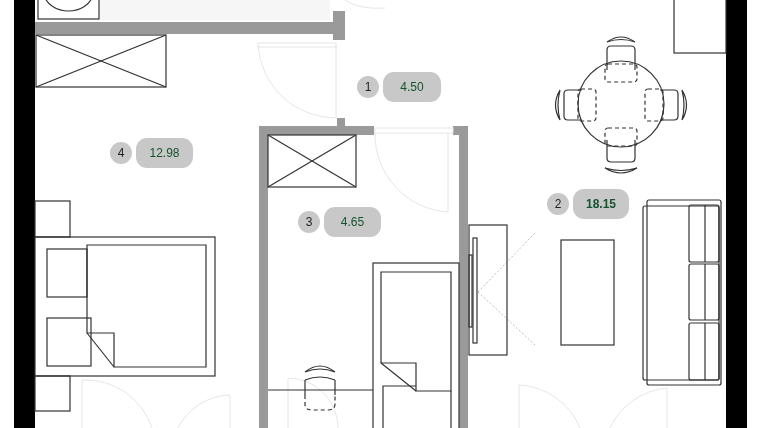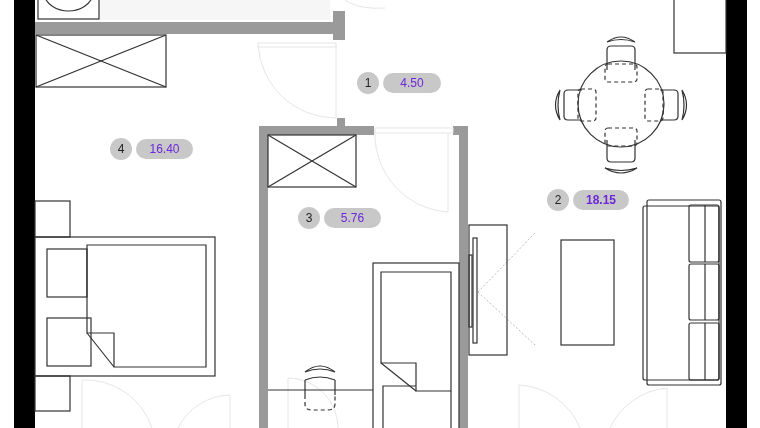--- a/index.html
+++ b/index.html
@@ -1,20 +1,20 @@
 <!DOCTYPE html>
 <html><head>
 <meta charset="utf-8">
 <style>
   html,body{margin:0;padding:0;background:#fff;}
   body{width:760px;height:428px;overflow:hidden;position:relative;font-family:"Liberation Sans","DejaVu Sans",sans-serif;}
   #plan{position:absolute;left:0;top:0;width:760px;height:428px;}
   .lbl{position:absolute;display:flex;align-items:center;gap:4px;}
   .lbl .num{width:22px;height:22px;border-radius:11px;background:#c8c8c8;color:#222;font-size:12px;display:flex;align-items:center;justify-content:center;}
-  .lbl .area{height:20px;min-width:52px;padding:0 8px;border-radius:11px;background:#c8c8c8;color:#6d28d9;font-size:12px;display:flex;align-items:center;justify-content:center;box-sizing:border-box;}
+  .lbl .area{height:30px;min-width:52px;padding:0 8px;border-radius:11px;background:#c8c8c8;color:#14532d;font-size:12px;display:flex;align-items:center;justify-content:center;box-sizing:border-box;}
 </style>
 </head>
 <body>
 
 <svg id="plan" viewBox="0 0 760 428" xmlns="http://www.w3.org/2000/svg">
 
   <rect x="100" y="0" width="230" height="20" fill="#f6f6f6"></rect>
 
   <rect x="14" y="0" width="21" height="428" fill="#000"></rect>
   <rect x="726" y="0" width="21" height="428" fill="#000"></rect>
@@ -157,18 +157,18 @@
 <div class="lbl" style="left:357px;top:72px;">
   <span class="num">1</span>
   <span class="area" style="width:58px;">4.50</span>
 </div>
 <div class="lbl" style="left:547px;top:189px;">
   <span class="num">2</span>
   <span class="area" style="width:56px;font-weight:bold;">18.15</span>
 </div>
 <div class="lbl" style="left:298px;top:207px;">
   <span class="num">3</span>
-  <span class="area" style="width:57px;">5.76</span>
+  <span class="area" style="width:57px;">4.65</span>
 </div>
 <div class="lbl" style="left:110px;top:138px;">
   <span class="num">4</span>
-  <span class="area" style="width:57px;">16.40</span>
+  <span class="area" style="width:57px;">12.98</span>
 </div>
 
 </body></html>

